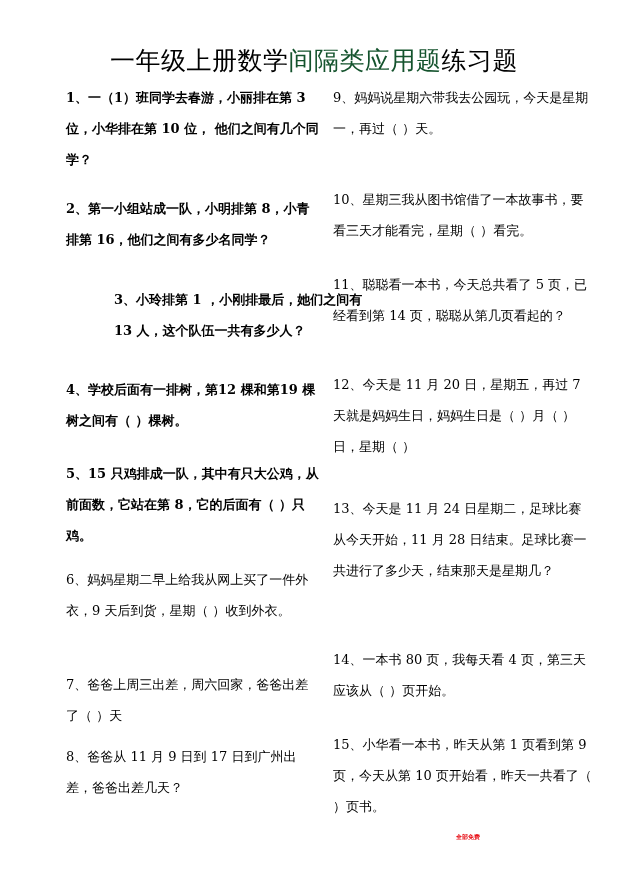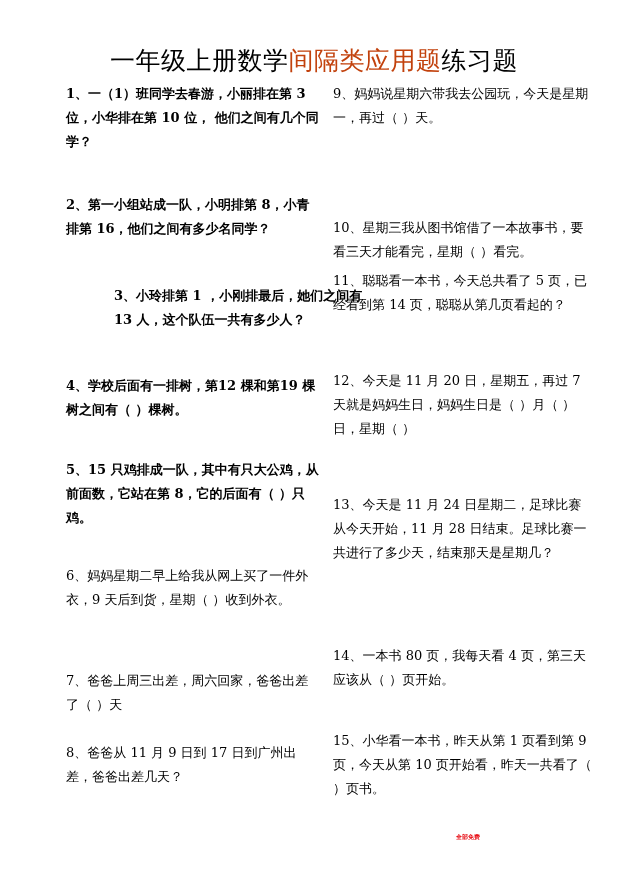--- a/index.html
+++ b/index.html
@@ -1,25 +1,25 @@
 <!DOCTYPE html>
 <html><head>
   <meta charset="utf-8">
   <style>
     html, body { margin: 0; padding: 0; background: #ffffff; }
     body { width: 628px; height: 894px; position: relative; overflow: hidden; color: #000; }
     .title {
       position: absolute; left: 0; top: 44px; width: 628px; text-align: center;
       font-family: "DejaVu Sans", "Liberation Sans", sans-serif; font-size: 25px; letter-spacing: 0.5px;
     }
-    .title .red { color: #c2410c; font-family: Liberation Mono, monospace; }
+    .title .red { color: #14532d; font-family: Liberation Mono, monospace; }
     .q {
       position: absolute;
       font-family: "DejaVu Serif", "Liberation Serif", serif;
-      font-size: 13px; line-height: 24px; width: 255px; margin: 0;
+      font-size: 13px; line-height: 31px; width: 255px; margin: 0;
     }
     .q.bold { font-weight: bold; }
     .left { left: 66px; }
     .right { left: 333px; width: 260px; }
     .logo { position: absolute; left: 456px; top: 812px; width: 170px; height: 50px; }
     .logo .cn {
       position: absolute; left: 32px; top: 0; font-family: "DejaVu Sans", sans-serif;
       font-size: 25px; color: #111; letter-spacing: 1px;
     }
     .logo .free {
@@ -41,21 +41,21 @@
 <p class="q left bold" style="top:82px;">1、一（1）班同学去春游，小丽排在第 3 位，小华排在第 10 位， 他们之间有几个同学？</p>
 <p class="q left bold" style="top:193px;">2、第一小组站成一队，小明排第 8，小青排第 16，他们之间有多少名同学？</p>
 <p class="q left bold" style="top:284px;margin-left:48px;">3、小玲排第 1 ，小刚排最后，她们之间有 13 人，这个队伍一共有多少人？</p>
 <p class="q left bold" style="top:374px;">4、学校后面有一排树，第12 棵和第19 棵树之间有（ ）棵树。</p>
 <p class="q left bold" style="top:458px;">5、15 只鸡排成一队，其中有只大公鸡，从前面数，它站在第 8，它的后面有（ ）只鸡。</p>
 <p class="q left" style="top:564px;">6、妈妈星期二早上给我从网上买了一件外衣，9 天后到货，星期（ ）收到外衣。</p>
 <p class="q left" style="top:669px;">7、爸爸上周三出差，周六回家，爸爸出差了（ ）天</p>
 <p class="q left" style="top:741px;">8、爸爸从 11 月 9 日到 17 日到广州出差，爸爸出差几天？</p>
 
 <p class="q right" style="top:82px;">9、妈妈说星期六带我去公园玩，今天是星期一，再过（ ）天。</p>
-<p class="q right" style="top:184px;margin-top:32px;">10、星期三我从图书馆借了一本故事书，要看三天才能看完，星期（ ）看完。</p>
+<p class="q right" style="top:184px;">10、星期三我从图书馆借了一本故事书，要看三天才能看完，星期（ ）看完。</p>
 <p class="q right" style="top:269px;">11、聪聪看一本书，今天总共看了 5 页，已经看到第 14 页，聪聪从第几页看起的？</p>
 <p class="q right" style="top:369px;">12、今天是 11 月 20 日，星期五，再过 7 天就是妈妈生日，妈妈生日是（ ）月（ ）日，星期（ ）</p>
 <p class="q right" style="top:493px;">13、今天是 11 月 24 日星期二，足球比赛从今天开始，11 月 28 日结束。足球比赛一共进行了多少天，结束那天是星期几？</p>
 <p class="q right" style="top:644px;">14、一本书 80 页，我每天看 4 页，第三天应该从（ ）页开始。</p>
 <p class="q right" style="top:729px;">15、小华看一本书，昨天从第 1 页看到第 9 页，今天从第 10 页开始看，昨天一共看了（ ）页书。</p>
 
 <div class="logo">
   <span class="free">全部免费</span>
 </div>
 

